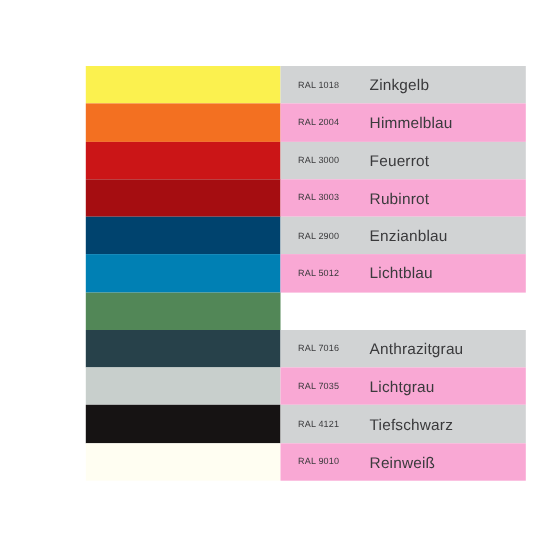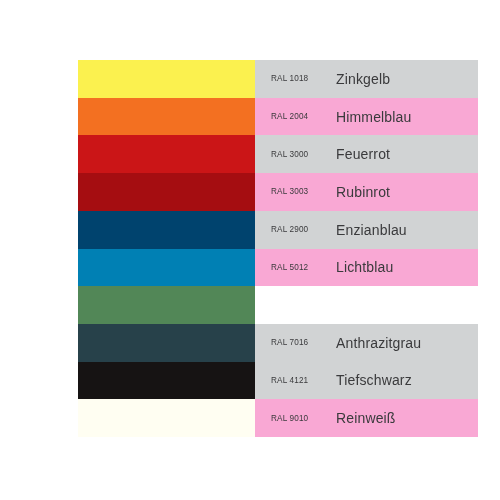--- a/index.html
+++ b/index.html
@@ -119,20 +119,27 @@
       <div class="swatch" style="background-color: rgb(82, 135, 87);"></div>
     </div>
     <div class="ral-row">
       <div class="swatch" style="background-color: rgb(39, 65, 74);"></div>
       <div class="info stripe-a">
         <span class="code">RAL 7016</span>
         <span class="name">Anthrazitgrau</span>
       </div>
     </div>
     <div class="ral-row">
+      <div class="swatch" style="background-color: rgb(200, 207, 204);"></div>
+      <div class="info stripe-b">
+        <span class="code">RAL 7035</span>
+        <span class="name">Lichtgrau</span>
+      </div>
+    </div>
+    <div class="ral-row">
       <div class="swatch" style="background-color: rgb(22, 19, 19);"></div>
       <div class="info stripe-a">
         <span class="code">RAL 4121</span>
         <span class="name">Tiefschwarz</span>
       </div>
     </div>
     <div class="ral-row">
       <div class="swatch" style="background-color: rgb(255, 254, 242);"></div>
       <div class="info stripe-b">
         <span class="code">RAL 9010</span>

